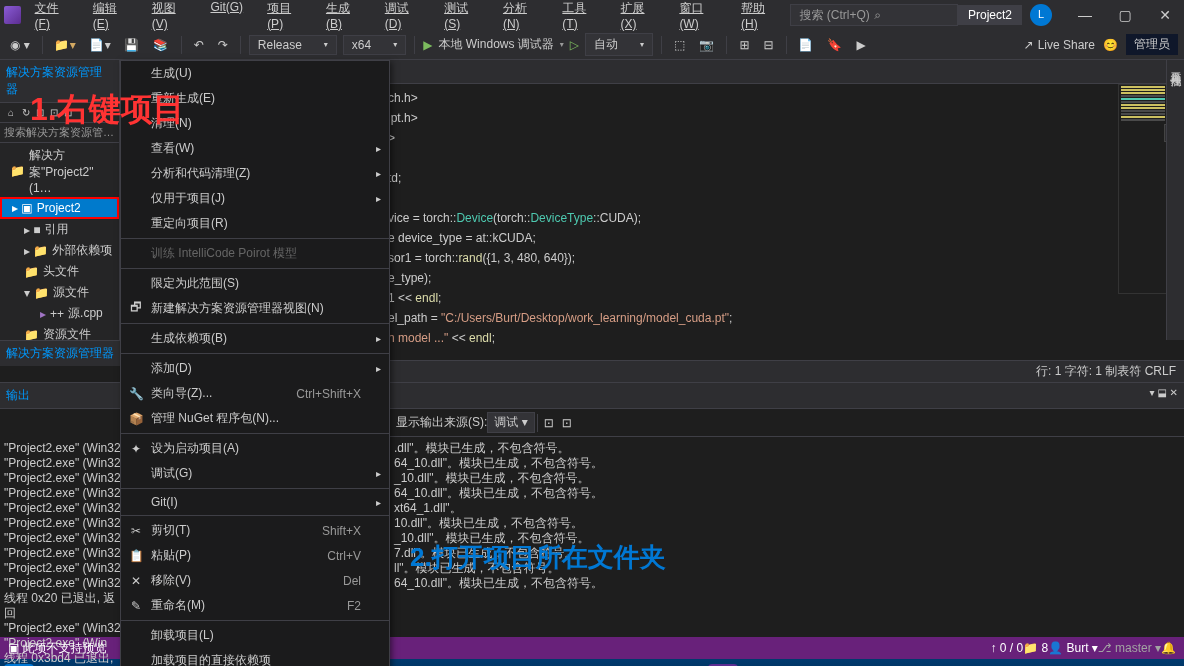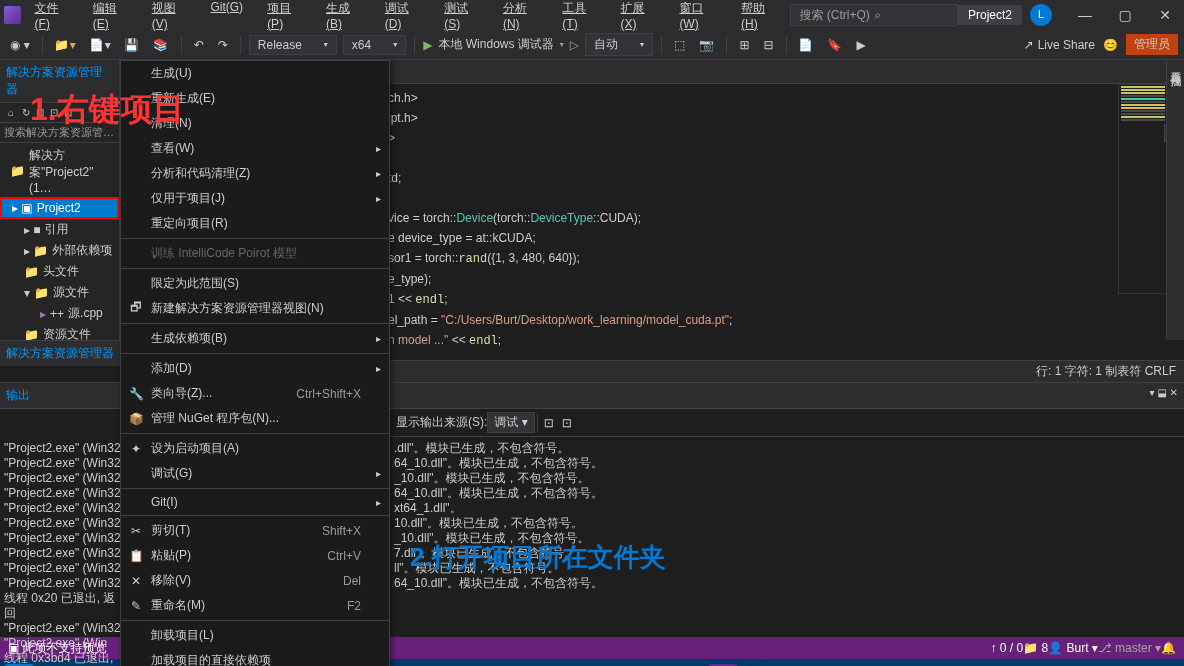--- a/index.html
+++ b/index.html
@@ -16,21 +16,21 @@
 .win-btns { display: flex; gap: 10px; margin-left: 10px; color: #ccc; }
 .win-btn { width: 30px; text-align: center; cursor: pointer; font-size: 14px; }
 .toolbar { height: 30px; background: #2d2d30; display: flex; align-items: center; padding: 0 6px; gap: 6px; border-bottom: 1px solid #3f3f46; }
 .tb-btn { color: #ccc; padding: 2px 4px; cursor: pointer; }
 .tb-sep { width: 1px; height: 18px; background: #3f3f46; margin: 0 2px; }
 .tb-drop { background: #333337; border: 1px solid #3f3f46; padding: 2px 8px; color: #ccc; display: flex; align-items: center; gap: 22px; }
 .tb-drop .arrow { font-size: 8px; }
 .play { color: #7cbb5e; }
 .tb-right { margin-left: auto; display: flex; align-items: center; gap: 8px; }
 .liveshare { color: #ccc; display: flex; align-items: center; gap: 4px; }
-.admin-btn { background: #c2410c; padding: 2px 8px; color: #ccc; }
+.admin-btn { background: #0f172a; padding: 2px 8px; color: #ccc; }
 .main-area { display: flex; height: 300px; position: relative; }
 .sol-explorer { width: 120px; background: #252526; border-right: 1px solid #3f3f46; }
 .sol-header { background: #2d2d30; color: #0097fb; padding: 4px 6px; border-bottom: 1px solid #3f3f46; }
 .sol-toolbar { padding: 2px 4px; display: flex; gap: 2px; border-bottom: 1px solid #3f3f46; }
 .sol-search { padding: 2px 4px; color: #999; border-bottom: 1px solid #3f3f46; font-size: 11px; }
 .tree { padding: 2px 0; font-size: 11px; }
 .tree-item { padding: 2px 4px 2px 10px; display: flex; align-items: center; gap: 4px; cursor: pointer; }
 .tree-item.indent1 { padding-left: 24px; }
 .tree-item.indent2 { padding-left: 40px; }
 .tree-item.selected { background: #007acc; color: #fff; border: 2px solid #ff0000; }
@@ -43,21 +43,21 @@
 .ctx-item.disabled { color: #656565; }
 .ctx-item .shortcut { margin-left: auto; color: #999; }
 .ctx-item .icon { position: absolute; left: 8px; width: 14px; text-align: center; }
 .ctx-sep { height: 1px; background: #3f3f46; margin: 2px 0; }
 .editor-area { flex: 1; background: #1e1e1e; position: relative; overflow: hidden; }
 .breadcrumb { height: 24px; background: #2d2d30; border-bottom: 1px solid #3f3f46; display: flex; align-items: center; padding: 0 8px; color: #999; }
 .code-content { padding: 4px 8px; font-family: Consolas, monospace; font-size: 13px; line-height: 20px; margin-left: 260px; }
 .code-line { white-space: pre; }
 .str { color: #d69d85; }
 .type { color: #4ec9b0; }
-.func { color: #dcdcaa; font-family: Liberation Mono, monospace; }
+.func { color: #dcdcaa; }
 .minimap { position: absolute; right: 16px; top: 24px; width: 50px; height: 210px; background: #1e1e1e; border: 1px solid #333; }
 .minimap-line { height: 2px; margin: 1px 2px; background: #4a4a4a; }
 .minimap-line.y { background: #ccc060; }
 .minimap-line.g { background: #4ec9b0; }
 .plus-badge { position: absolute; right: 2px; top: 64px; width: 18px; height: 18px; background: #2d2d30; color: #ccc; text-align: center; border: 1px solid #444; }
 .vert-tools { position: absolute; right: 0; top: 60px; width: 18px; background: #2d2d30; writing-mode: vertical-rl; padding: 4px 1px; color: #ccc; border-left: 1px solid #3f3f46; height: 280px; font-size: 11px; }
 .side-tabs { position: absolute; left: 0px; top: 340px; background: #2d2d30; padding: 4px 6px; display: flex; gap: 8px; font-size: 11px; border-top: 1px solid #3f3f46; z-index: 2; }
 .side-tab { color: #ccc; cursor: pointer; }
 .side-tab.active { color: #0097fb; }
 .statusbar-editor { height: 22px; background: #2d2d30; color: #ccc; padding: 2px 8px; display: flex; align-items: center; margin-left: 390px; border-top: 1px solid #3f3f46; font-size: 11px; }

